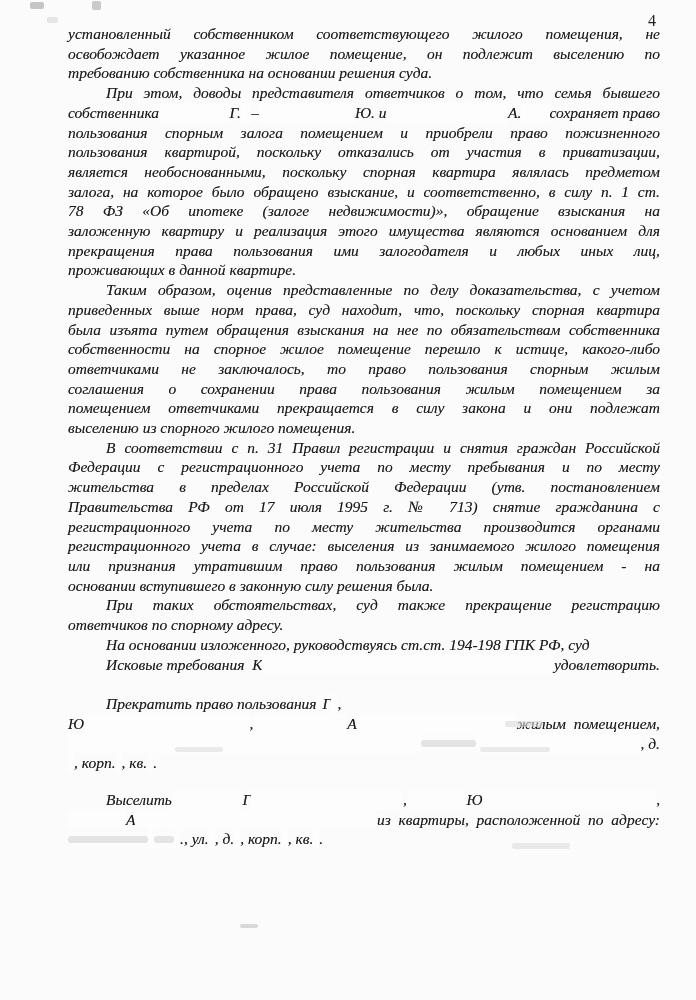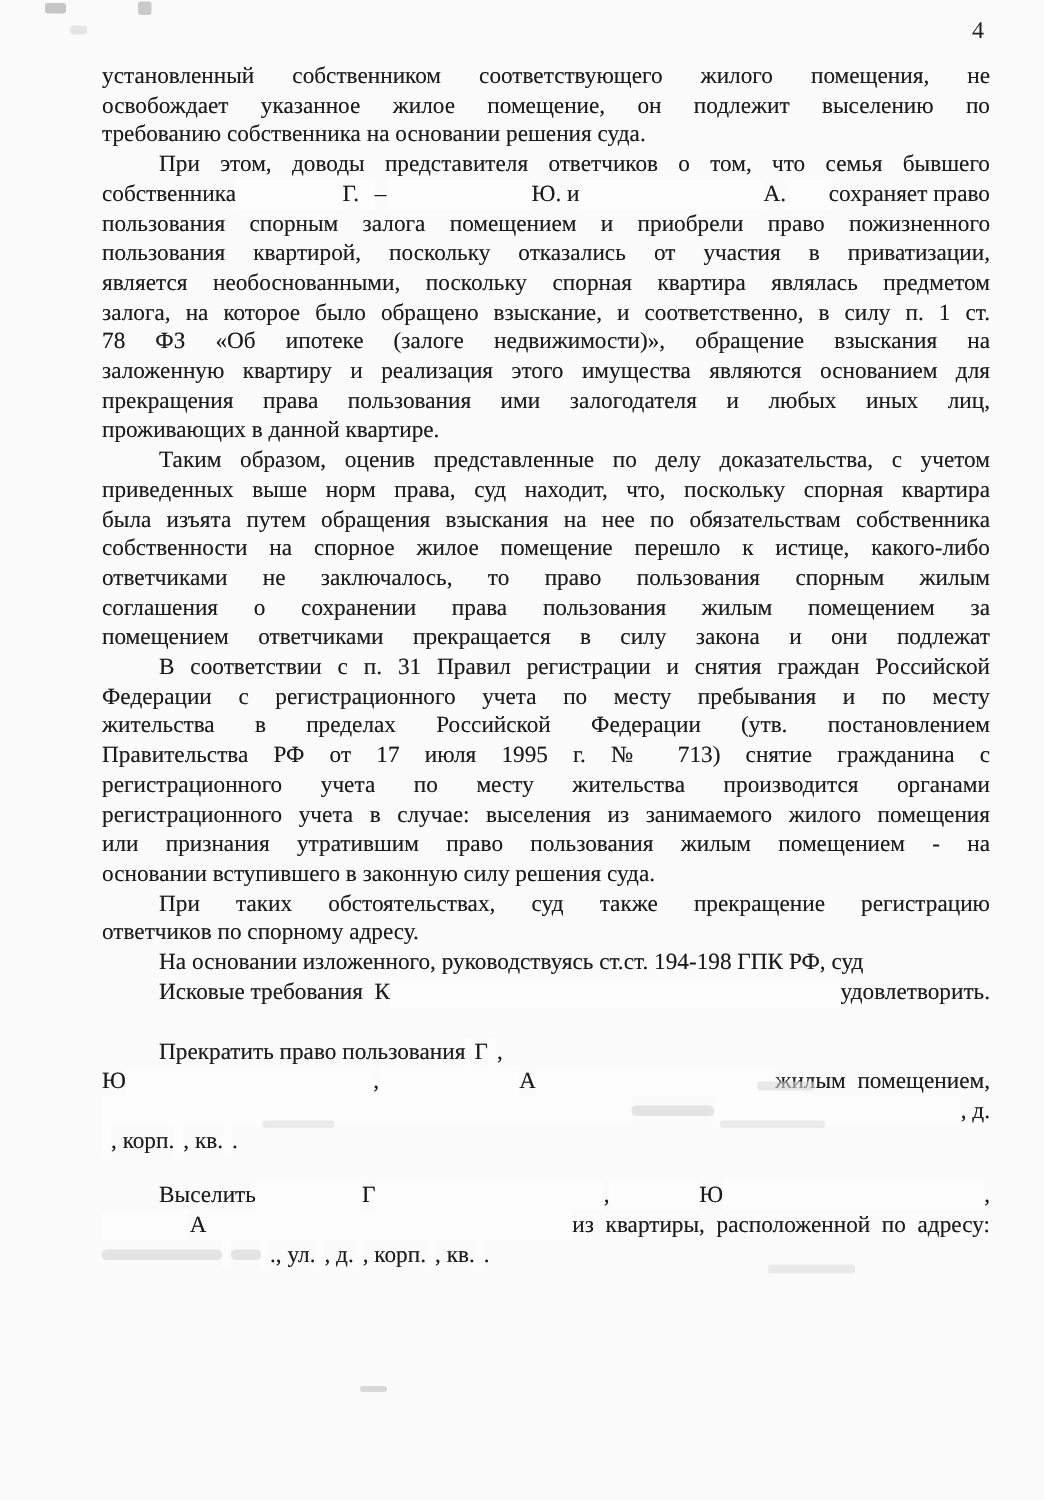--- a/index.html
+++ b/index.html
@@ -10,23 +10,24 @@
   }
   .page{
     position:relative;width:696px;height:1000px;overflow:hidden;
     background:#fbfbfb;color:#1b1b1b;
   }
   .pagenum{
     position:absolute;top:12px;right:40px;
     font-size:16px;color:#222;
   }
   .doc{
-    position:absolute;left:68px;top:41px;width:592px;
+    position:absolute;left:68px;top:24px;width:592px;
     font-size:15.5px;line-height:19.7px;
     text-shadow:0 0 .4px rgba(0,0,0,.45);
+    font-style:italic;
   }
   .para{margin:0;}
   
   .ln{text-align:justify;text-align-last:justify;}
   .ln.last{text-align:right;text-align-last:left;}
   .ln.ind{text-indent:38px;}
   
   .fl{display:flex;align-items:baseline;}
   .fl .tx{white-space:pre;flex:0 0 auto;}
   .fl .indent{flex:0 0 38px;}
@@ -79,30 +80,31 @@
         <div class="ln last">проживающих в данной квартире.</div>
       </div>
       <div class="para b-p3">
         <div class="ln ind">Таким образом, оценив представленные по делу доказательства, с учетом</div>
         <div class="ln">приведенных выше норм права, суд находит, что, поскольку спорная квартира</div>
         <div class="ln">была изъята путем обращения взыскания на нее по обязательствам собственника</div>
         <div class="ln">собственности  на  спорное  жилое  помещение  перешло  к истице, какого-либо</div>
         <div class="ln">ответчиками  не  заключалось,  то  право  пользования  спорным  жилым</div>
         <div class="ln">соглашения  о  сохранении  права  пользования  жилым  помещением  за</div>
         <div class="ln">помещением  ответчиками  прекращается  в  силу  закона  и  они  подлежат</div>
+        <div class="ln last">выселению из спорного жилого помещения.</div>
       </div>
       <div class="para b-p4">
         <div class="ln ind">В соответствии с п. 31 Правил регистрации и снятия граждан Российской</div>
         <div class="ln">Федерации  с  регистрационного  учета  по  месту  пребывания  и  по  месту</div>
         <div class="ln">жительства  в  пределах  Российской  Федерации  (утв.  постановлением</div>
         <div class="ln">Правительства  РФ  от  17  июля  1995  г.  №  713)  снятие  гражданина  с</div>
         <div class="ln">регистрационного  учета  по  месту  жительства  производится  органами</div>
         <div class="ln">регистрационного учета в случае: выселения из занимаемого жилого помещения</div>
         <div class="ln">или  признания  утратившим  право  пользования  жилым  помещением  -  на</div>
-        <div class="ln last">основании вступившего в законную силу решения суда.</div>
+        <div class="ln last">основании вступившего в законную силу решения была.</div>
       </div>
       <div class="para b-p5">
         <div class="ln ind">При  таких  обстоятельствах,  суд  также  прекращение  регистрацию</div>
         <div class="ln last">ответчиков по спорному адресу.</div>
       </div>
       <div class="para b-p6">
         <div class="ln last ind">На основании изложенного, руководствуясь ст.ст. 194-198 ГПК РФ,  суд</div>
       </div>
       <div class="para b-r1">
         <div class="fl">

